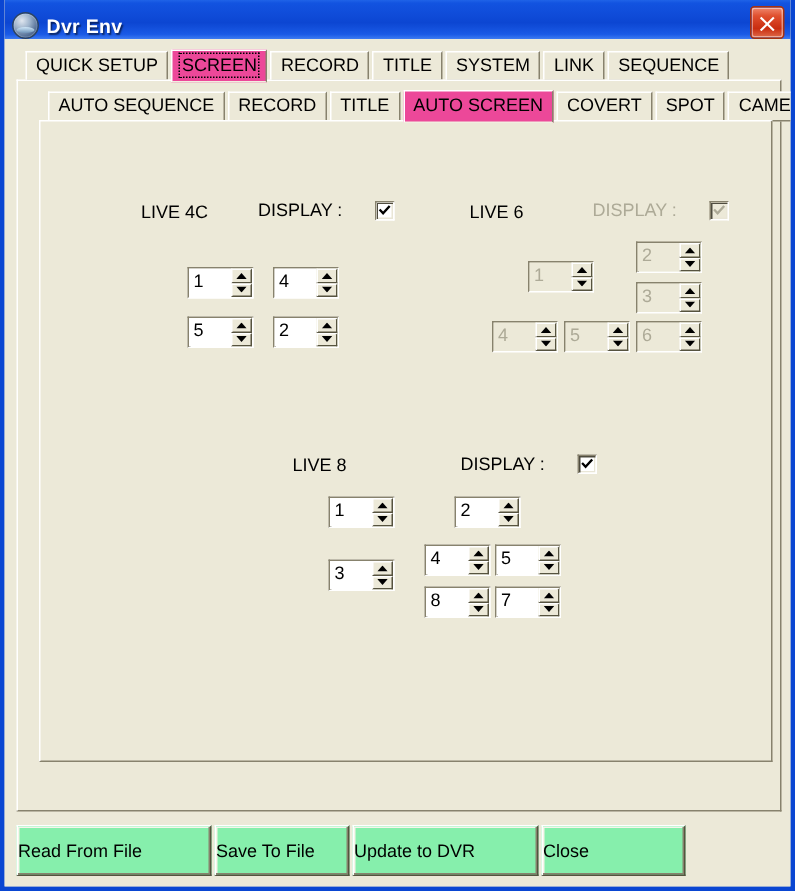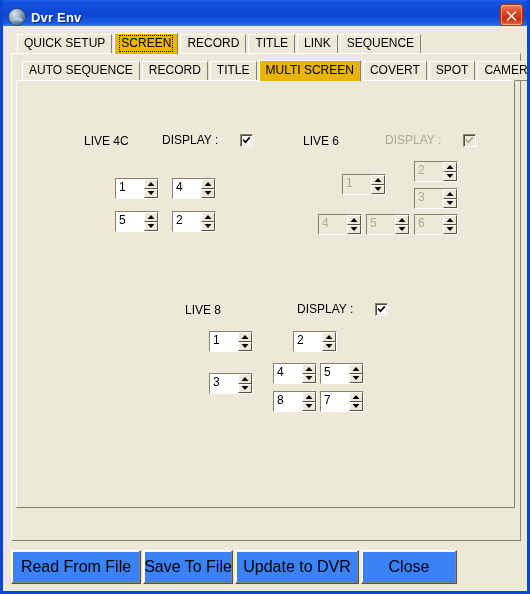--- a/index.html
+++ b/index.html
@@ -112,21 +112,21 @@
     border-color: #ffffff #87826d #87826d #ffffff;
     padding: 2px 6px 3px 6px;
     line-height: 13px;
     white-space: nowrap;
     cursor: pointer;
     box-sizing: border-box;
     height: 20px;
     position: relative;
   }
   .tab.selected {
-    background: #eab308;
+    background: #ec4899;
     height: 22px;
     padding-top: 3px;
     padding-bottom: 4px;
     border-color: #ffffff #87826d #f1eee0 #ffffff;
     z-index: 3;
     margin-bottom: -1px;
   }
   .tab.selected.focused .tab-inner {
     outline: 1px dotted #000;
     outline-offset: 1px;
@@ -135,21 +135,21 @@
 
   
   #screen-panel {
     position: relative;
     margin-top: -1px;
     border: 1px solid;
     border-color: #ffffff #87826d #87826d #ffffff;
     background: #ece9d8;
     box-sizing: border-box;
     height: 488px;
-    padding: 5px 5px 5px 4px;
+    padding: 5px 5px 5px 14px;
   }
   #multiscreen-panel {
     position: relative;
     margin-top: -1px;
     border: 1px solid;
     border-color: #ffffff #87826d #87826d #ffffff;
     background: #ece9d8;
     box-sizing: border-box;
     height: 428px;
   }
@@ -241,33 +241,33 @@
   #button-bar {
     position: absolute;
     left: 8px;
     right: 8px;
     bottom: 7px;
     height: 34px;
     display: flex;
     gap: 2px;
   }
   .bar-button {
-    font-size: 16px;
+    font-size: 12px;
     font-family: "Liberation Sans", sans-serif;
     color: #000;
-    background: #3b82f6;
+    background: #86efac;
     border: 1px solid;
     border-color: #ffffff #56533f #56533f #ffffff;
     box-shadow: inset -1px -1px 0 #87826d, inset 1px 1px 0 #f6f4ea;
     cursor: pointer;
     box-sizing: border-box;
     white-space: nowrap;
     display: flex;
     align-items: center;
-    justify-content: center;
+    justify-content: flex-start;
   }
   .bar-button:nth-child(1) { flex: 0 0 130px; }
   .bar-button:nth-child(2) { flex: 0 0 90px; }
   .bar-button:nth-child(3) { flex: 0 0 124px; }
   .bar-button:nth-child(4) { flex: 0 0 96px; }
   .bar-button:nth-child(5) { flex: 1 1 auto; }
 </style>
 </head>
 <body>
 
@@ -285,31 +285,32 @@
     </div>
   </div>
 
   <div id="client">
 
     <div class="tabstrip" id="primary-tabstrip">
       <div class="tab"><span class="tab-inner">QUICK SETUP</span></div>
       <div class="tab selected focused"><span class="tab-inner">SCREEN</span></div>
       <div class="tab"><span class="tab-inner">RECORD</span></div>
       <div class="tab"><span class="tab-inner">TITLE</span></div>
+      <div class="tab"><span class="tab-inner">SYSTEM</span></div>
       <div class="tab"><span class="tab-inner">LINK</span></div>
       <div class="tab"><span class="tab-inner">SEQUENCE</span></div>
     </div>
 
     <div id="screen-panel">
 
       <div class="tabstrip" id="secondary-tabstrip">
         <div class="tab"><span class="tab-inner">AUTO SEQUENCE</span></div>
         <div class="tab"><span class="tab-inner">RECORD</span></div>
         <div class="tab"><span class="tab-inner">TITLE</span></div>
-        <div class="tab selected"><span class="tab-inner">MULTI SCREEN</span></div>
+        <div class="tab selected"><span class="tab-inner">AUTO SCREEN</span></div>
         <div class="tab"><span class="tab-inner">COVERT</span></div>
         <div class="tab"><span class="tab-inner">SPOT</span></div>
         <div class="tab"><span class="tab-inner">CAMERA</span></div>
       </div>
 
       <div id="multiscreen-panel">
         <div id="multiscreen-body">
 
           <div class="live-group">
             <span class="group-title" style="left:67px; top:53px;">LIVE 4C</span>

